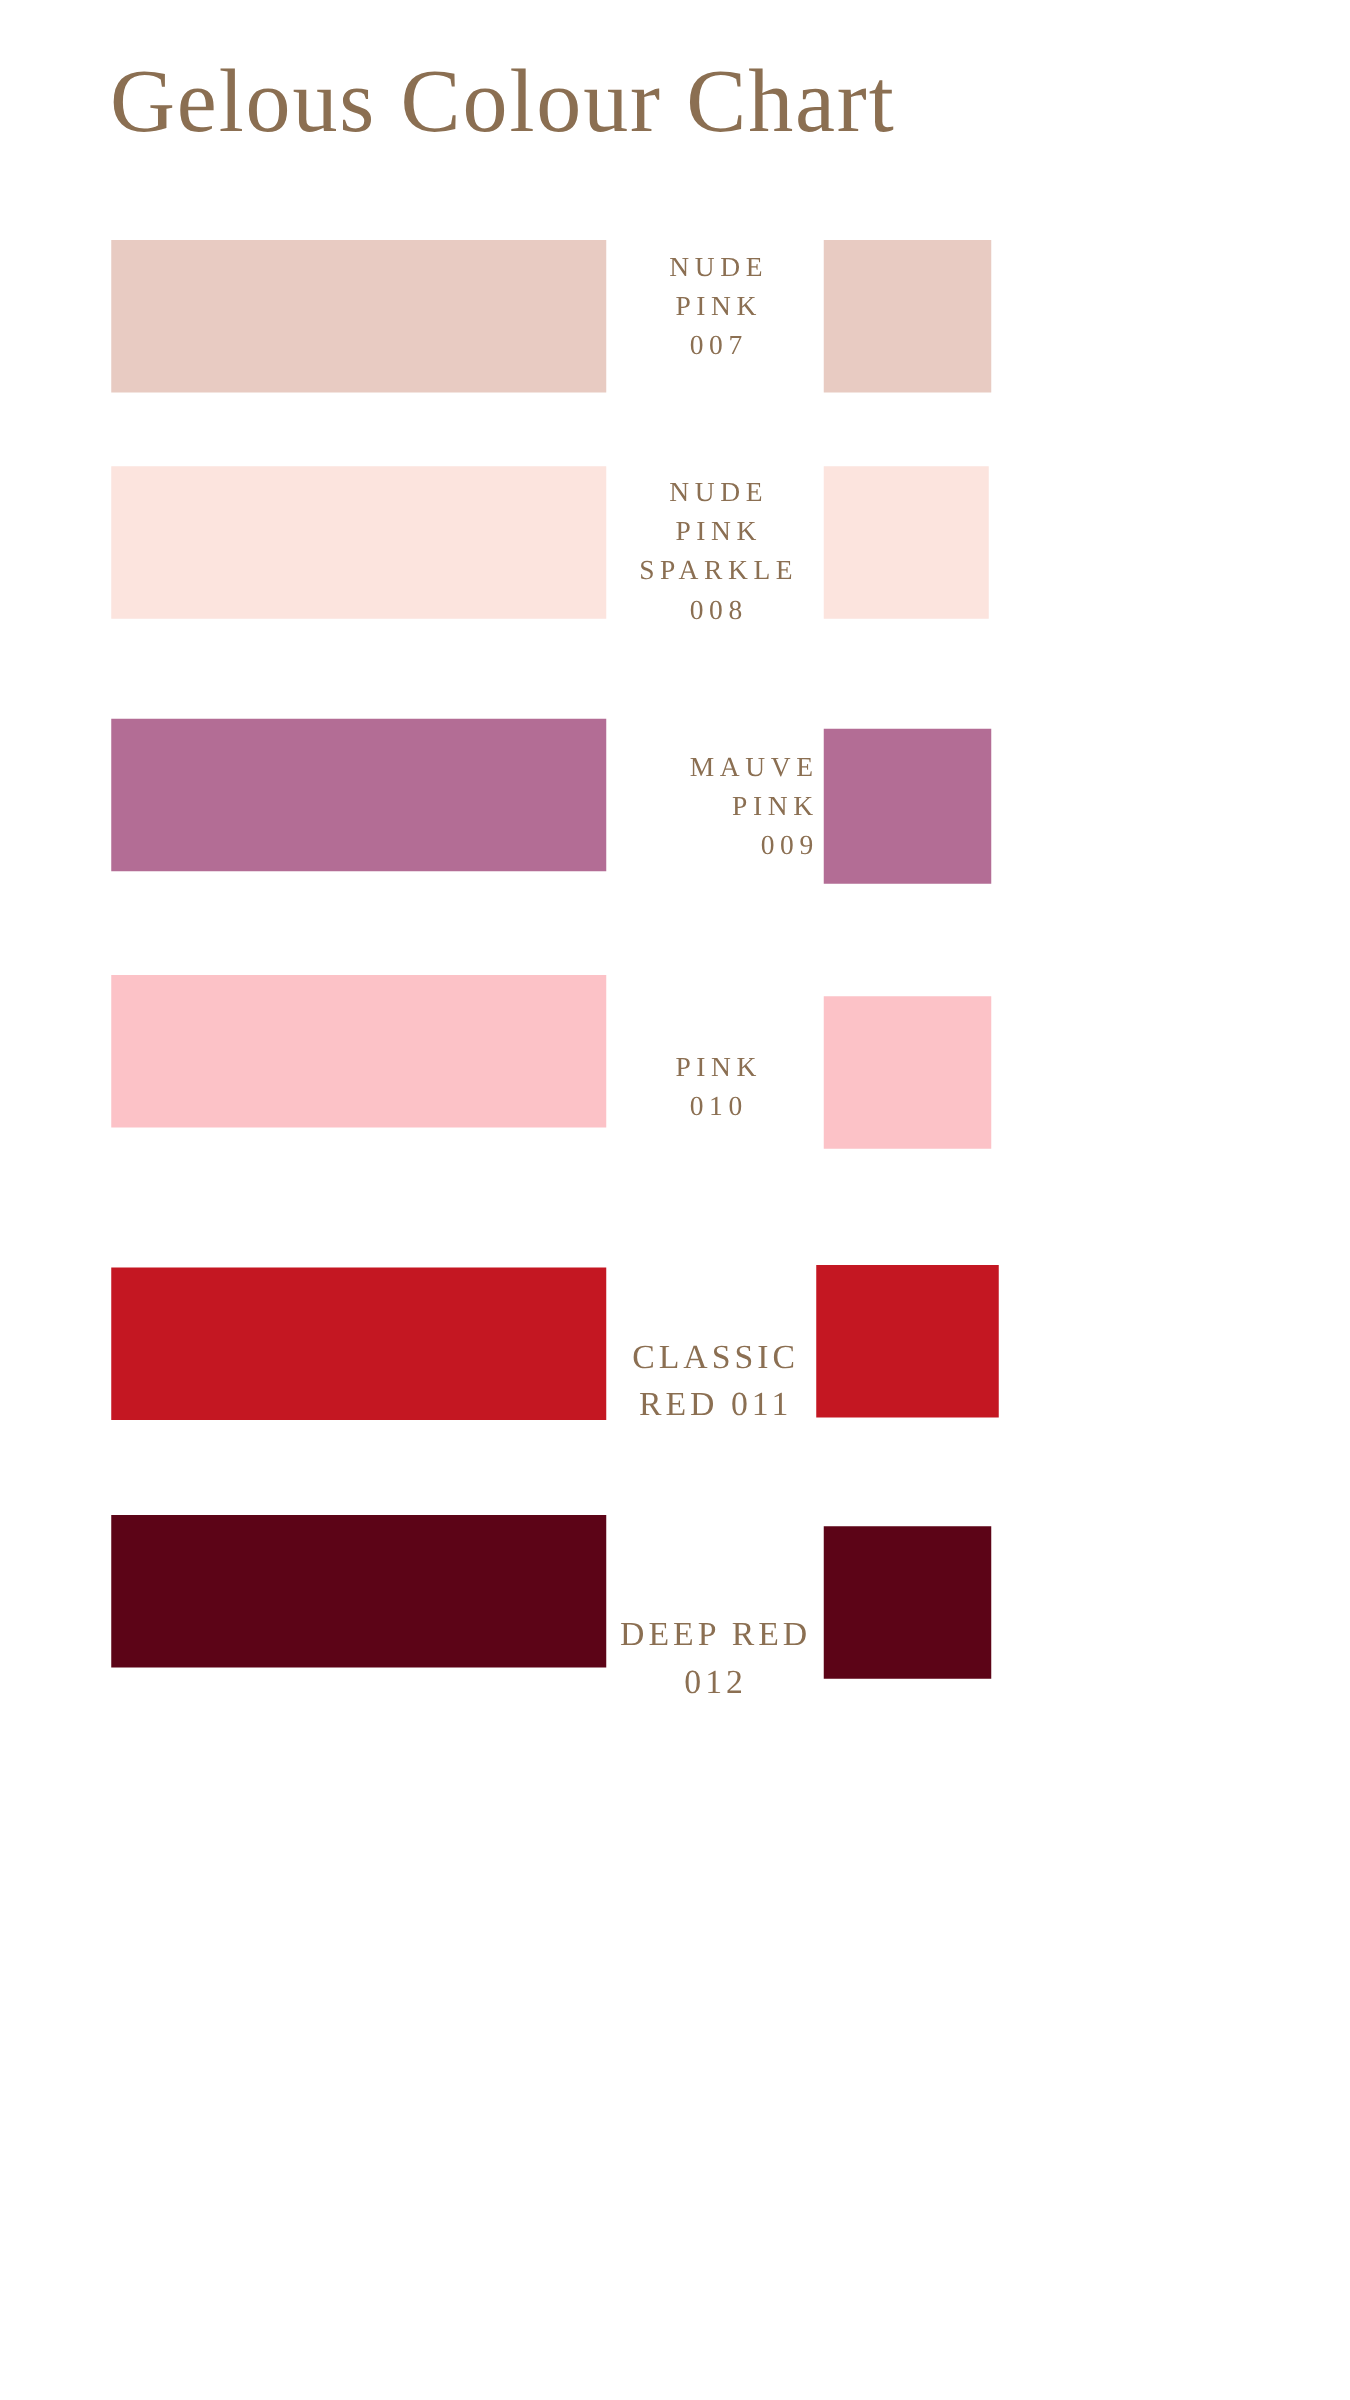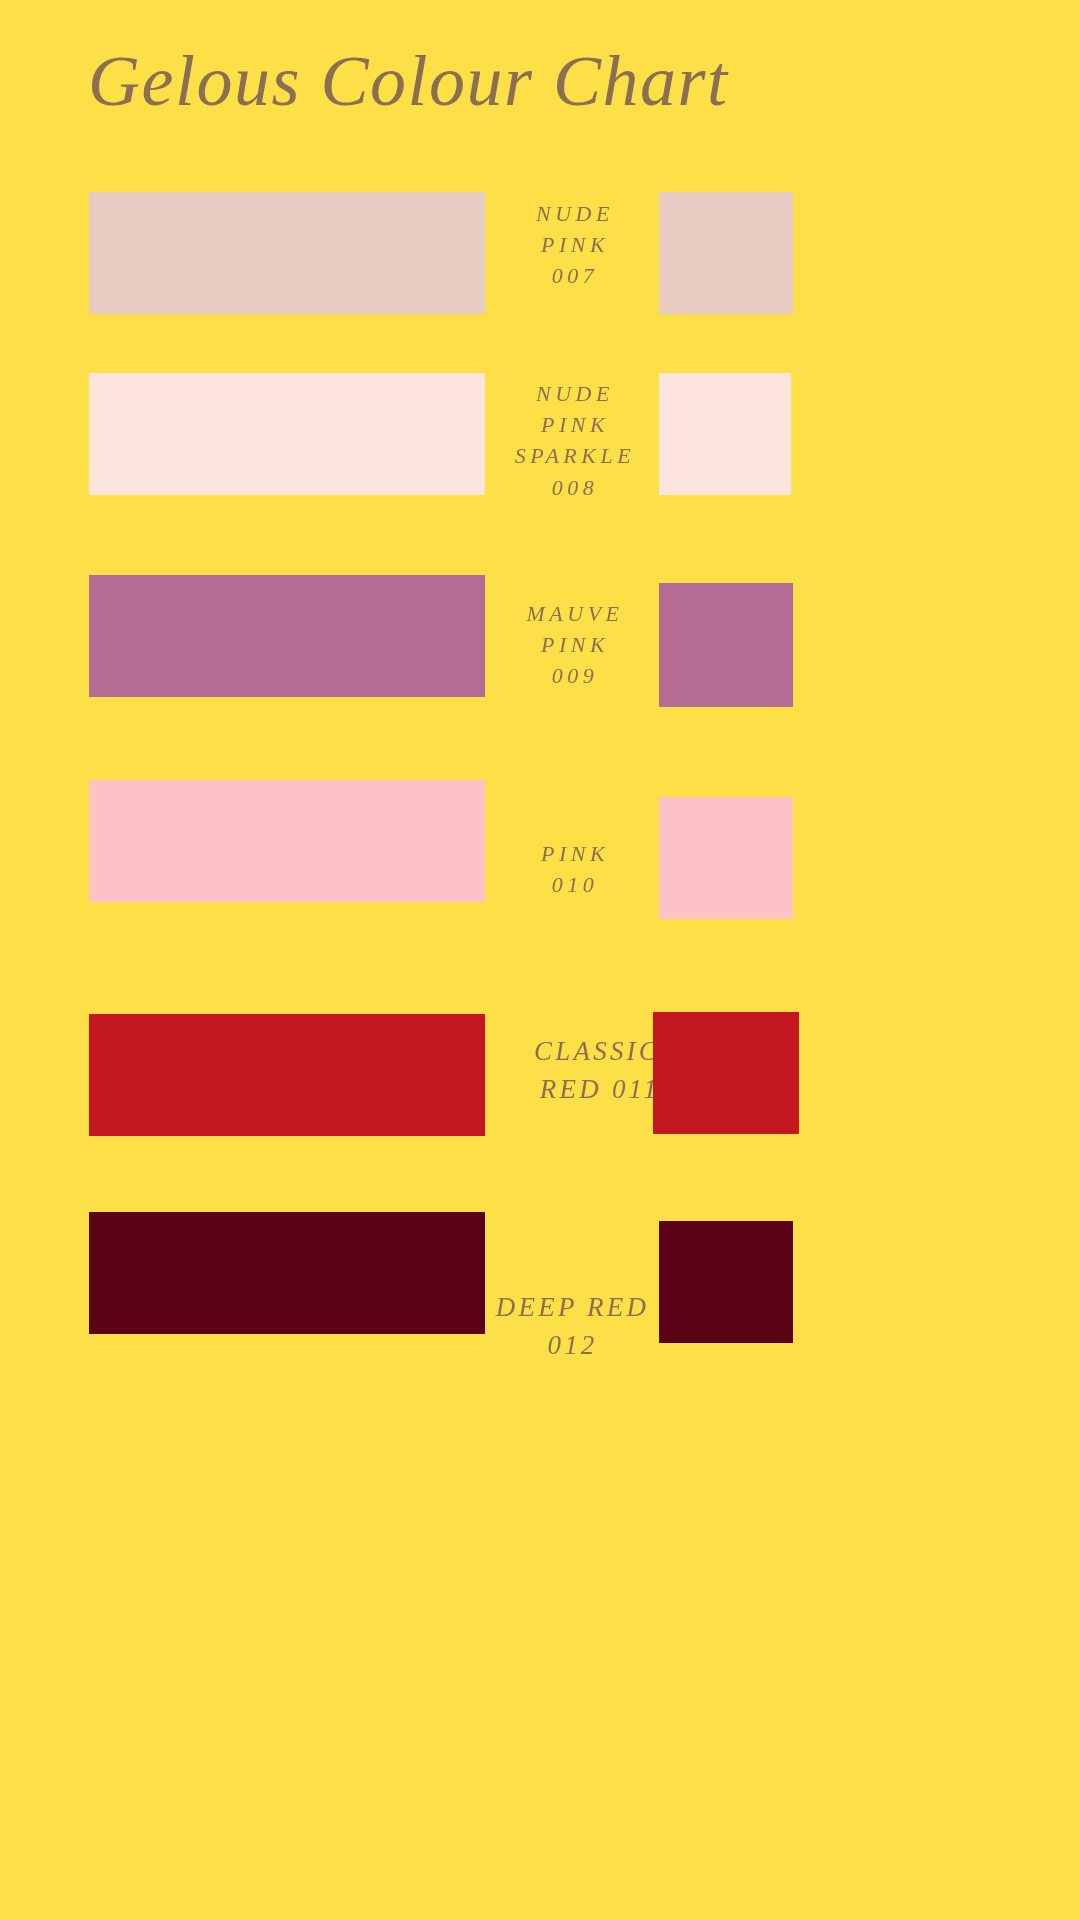--- a/index.html
+++ b/index.html
@@ -54,21 +54,21 @@
     letter-spacing:4.5px;
     line-height:1.42;
     text-transform:uppercase;
     white-space:pre-line;
   }
   .label.wide { font-size:27px; letter-spacing:3.2px; }
 </style>
 </head>
 <body style="background: rgb(244, 236, 231);">
 
-<div id="page" style="background: #fde047; font-style: italic;">
+<div id="page" style="background: #ffffff;">
 
   <h1 id="title" style="color: rgb(139, 111, 82);">Gelous Colour Chart</h1>
 
   <div id="rows-container">
       <div class="row">
         <div class="bar" style="left: 89px; top: 192px; width: 396px; height: 122px; background: rgb(232, 203, 194); position: absolute;"></div>
         <div class="label" style="left: 495px; top: 198px; width: 160px; color: rgb(139, 111, 82);">NUDE
 PINK
 007</div>
         <div class="square" style="left: 659px; top: 192px; width: 134px; height: 122px; background: rgb(232, 203, 194); position: absolute;"></div>
@@ -76,34 +76,34 @@
       <div class="row">
         <div class="bar" style="left: 89px; top: 373px; width: 396px; height: 122px; background: rgb(252, 228, 222); position: absolute;"></div>
         <div class="label" style="left: 480px; top: 378px; width: 190px; color: rgb(139, 111, 82);">NUDE
 PINK
 SPARKLE
 008</div>
         <div class="square" style="left: 659px; top: 373px; width: 132px; height: 122px; background: rgb(252, 228, 222); position: absolute;"></div>
       </div>
       <div class="row">
         <div class="bar" style="left: 89px; top: 575px; width: 396px; height: 122px; background: rgb(179, 109, 149); position: absolute;"></div>
-        <div class="label" style="left: 495px; top: 598px; width: 160px; color: rgb(139, 111, 82);">MAUVE
+        <div class="label" style="left: 495px; top: 598px; width: 160px; color: rgb(139, 111, 82); text-align: right;">MAUVE
 PINK
 009</div>
         <div class="square" style="left: 659px; top: 583px; width: 134px; height: 124px; background: rgb(179, 109, 149); position: absolute;"></div>
       </div>
       <div class="row">
         <div class="bar" style="left: 89px; top: 780px; width: 396px; height: 122px; background: rgb(252, 194, 199); position: absolute;"></div>
         <div class="label" style="left: 495px; top: 838px; width: 160px; color: rgb(139, 111, 82);">PINK
 010</div>
         <div class="square" style="left: 659px; top: 797px; width: 134px; height: 122px; background: rgb(252, 194, 199); position: absolute;"></div>
       </div>
       <div class="row">
         <div class="bar" style="left: 89px; top: 1014px; width: 396px; height: 122px; background: rgb(196, 23, 34); position: absolute;"></div>
-        <div class="label wide" style="left: 485px; top: 1032px; width: 175px; color: rgb(139, 111, 82); text-align: right;">CLASSIC
+        <div class="label wide" style="left: 485px; top: 1066px; width: 175px; color: rgb(139, 111, 82);">CLASSIC
 RED 011</div>
         <div class="square" style="left: 653px; top: 1012px; width: 146px; height: 122px; background: rgb(196, 23, 34); position: absolute;"></div>
       </div>
       <div class="row">
         <div class="bar" style="left: 89px; top: 1212px; width: 396px; height: 122px; background: rgb(92, 4, 23); position: absolute;"></div>
         <div class="label wide" style="left: 485px; top: 1288px; width: 175px; color: rgb(139, 111, 82);">DEEP RED
 012</div>
         <div class="square" style="left: 659px; top: 1221px; width: 134px; height: 122px; background: rgb(92, 4, 23); position: absolute;"></div>
       </div>
     </div>

